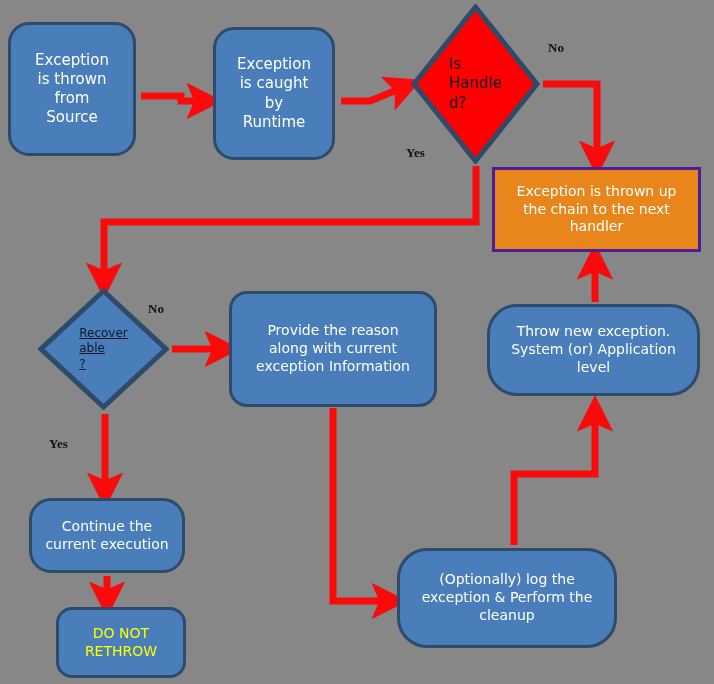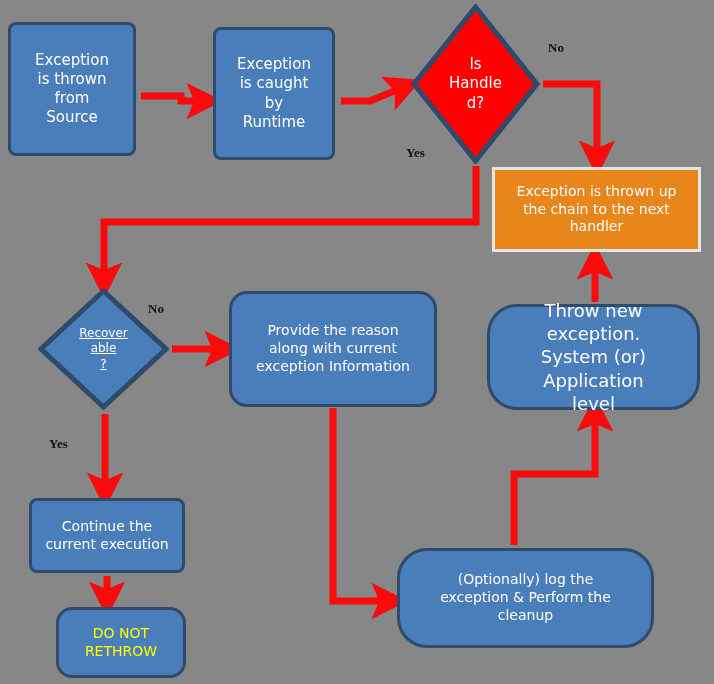--- a/index.html
+++ b/index.html
@@ -35,25 +35,25 @@
     z-index: 5;
   }
   .node-rounded {
     background: #4a7ebb;
     border: 3px solid #2e4b6b;
     border-radius: 22px;
   }
   .node-pill {
     background: #4a7ebb;
     border: 3px solid #2e4b6b;
-    border-radius: 8px;
+    border-radius: 21px;
   }
   .node-rect {
     background: #e8861b;
-    border: 3px solid #e5e5e5;
+    border: 3px solid #4c1d95;
     border-radius: 0;
   }
   .node-label {
     display: block;
     white-space: pre-line;
     padding: 0 6px;
   }
   .diamond-wrap {
     position: absolute;
     z-index: 5;
@@ -65,22 +65,22 @@
     height: 100%;
   }
   .diamond-text {
     position: absolute;
     left: 0; top: 0;
     width: 100%;
     height: 100%;
     display: flex;
     align-items: center;
     justify-content: center;
-    text-align: center;
-    color: #ffffff;
+    text-align: left;
+    color: #0f172a;
     white-space: pre-line;
     line-height: 1.3;
   }
   .edge-label {
     position: absolute;
     color: #111111;
     font-weight: bold;
     font-size: 13px;
     font-family: Liberation Serif, serif;
     z-index: 6;
@@ -177,37 +177,37 @@
 able
 ?</div>
   </div>
 
   <div class="node node-rounded" style="left:229px; top:291px; width:208px; height:116px; font-size:14px; border-radius:18px;">
     <span class="node-label">Provide the reason
 along with current
 exception Information</span>
   </div>
 
-  <div class="node node-rounded" style="left:487px; top:304px; width:213px; height:106px; font-size:18px; border-radius:30px;">
+  <div class="node node-rounded" style="left:487px; top:304px; width:213px; height:92px; font-size:14px; border-radius:30px;">
     <span class="node-label">Throw new exception.
 System (or) Application
 level</span>
   </div>
 
-  <div class="node node-rounded" style="left:29px; top:498px; width:156px; height:75px; font-size:14px; border-radius:8px;">
+  <div class="node node-rounded" style="left:29px; top:498px; width:156px; height:75px; font-size:14px; border-radius:22px;">
     <span class="node-label">Continue the
 current execution</span>
   </div>
 
   <div class="node node-rounded" style="left:56px; top:607px; width:130px; height:71px; font-size:14px; border-radius:16px; color:#ffff00;">
     <span class="node-label">DO NOT
 RETHROW</span>
   </div>
 
-  <div class="node node-rounded" style="left:397px; top:548px; width:257px; height:100px; font-size:14px; border-radius:30px;">
+  <div class="node node-rounded" style="left:397px; top:548px; width:220px; height:100px; font-size:14px; border-radius:30px;">
     <span class="node-label">(Optionally) log the
 exception &amp; Perform the
 cleanup</span>
   </div>
 
   <div class="edge-label" style="left:548px; top:40px;">No</div>
   <div class="edge-label" style="left:406px; top:145px;">Yes</div>
   <div class="edge-label" style="left:148px; top:301px;">No</div>
   <div class="edge-label" style="left:49px; top:436px;">Yes</div>
 

